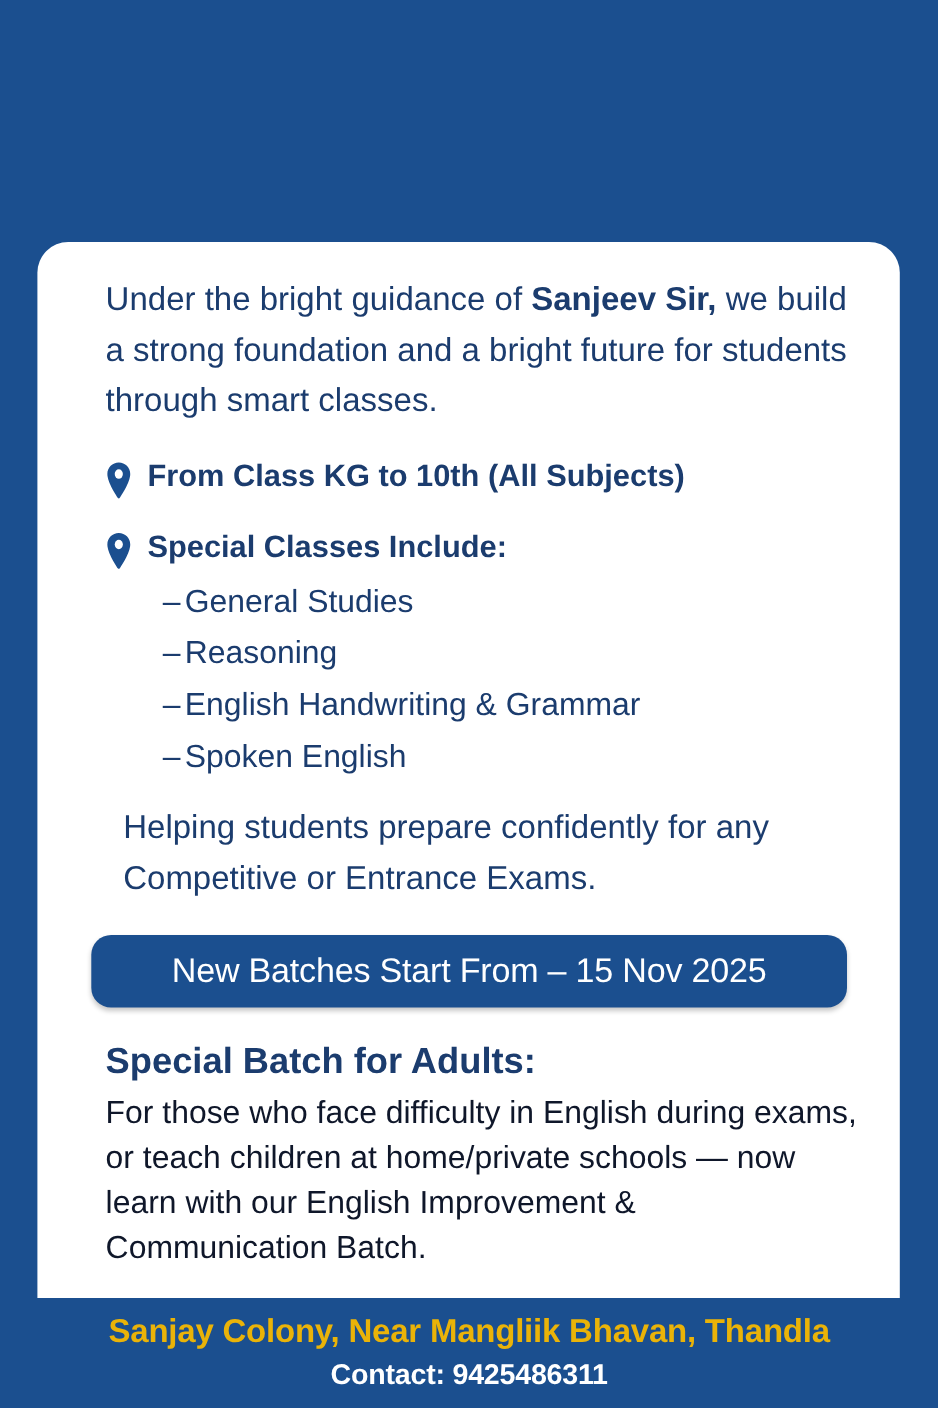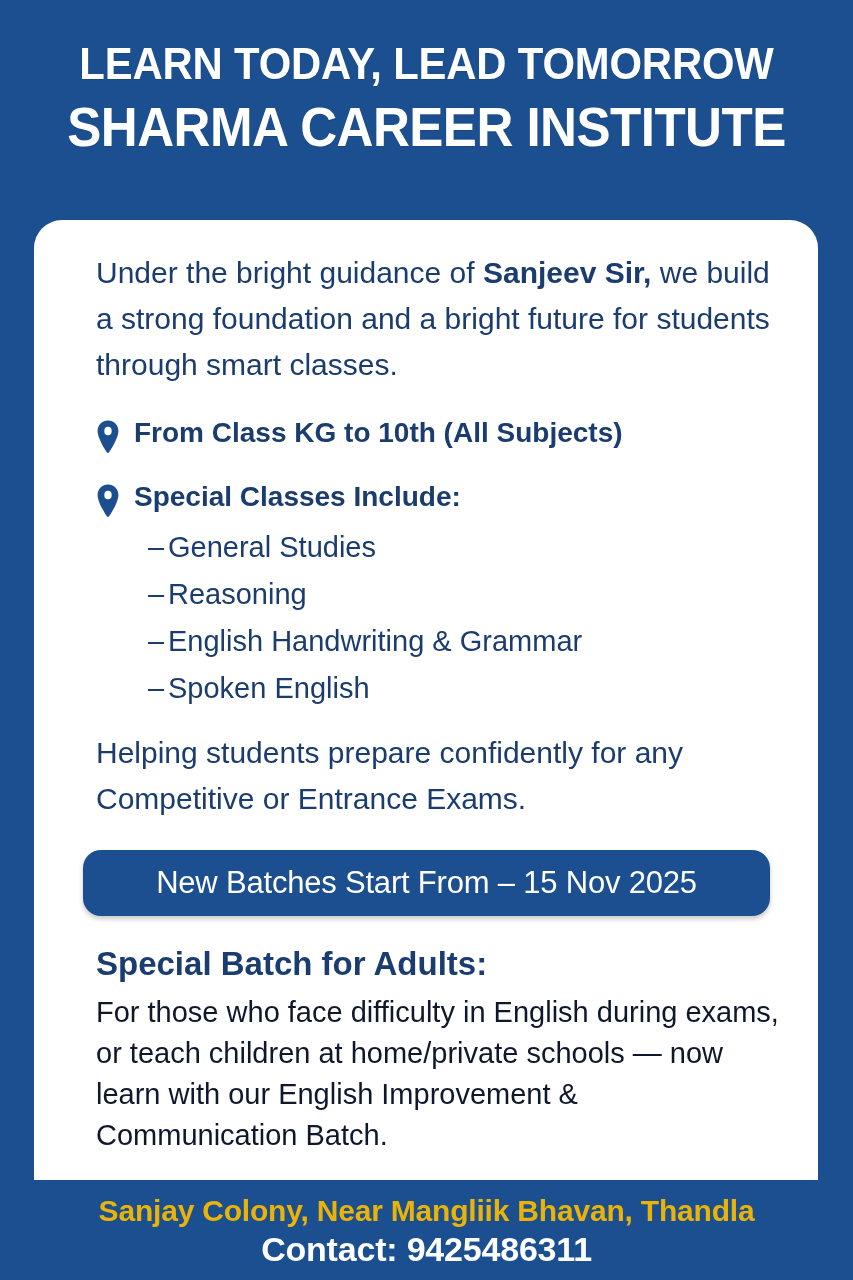--- a/index.html
+++ b/index.html
@@ -120,21 +120,21 @@
   .dash {
     display: inline-block;
     width: 20px;
   }
 
   .helping {
     color: #1b3c6e;
     font-size: 30px;
     line-height: 46px;
     font-weight: 400;
-    margin: 18px 0 0 0;
+    margin: 18px 0 0 16px;
   }
 
   
   .banner {
     position: absolute;
     left: 49px;
     top: 630px;
     width: 687px;
     height: 66px;
     background: #1b4f8f;
@@ -185,36 +185,32 @@
   .footer-address {
     color: #eab308;
     font-size: 30px;
     font-weight: 700;
     line-height: 38px;
     white-space: nowrap;
     letter-spacing: -0.2px;
   }
   .footer-contact {
     color: #ffffff;
-    font-size: 34px;
+    font-size: 26px;
     font-weight: 700;
     line-height: 38px;
     white-space: nowrap;
     letter-spacing: -0.2px;
   }
 </style>
 </head>
 <body>
 
 <div class="poster">
 
-  <div class="header">
-    <div class="headline-1">LEARN TODAY, LEAD TOMORROW</div>
-    <div class="headline-2">SHARMA CAREER INSTITUTE</div>
-  </div>
 
   <div class="card">
     <div class="card-inner">
 
       <p class="intro"><span>Under the bright guidance of </span><b>Sanjeev Sir,</b><span> we build a strong foundation and a bright future for students through smart classes.</span></p>
 
       <div class="bullet-row">
         <span class="pin-icon">
           <svg viewBox="0 0 24 34" width="24" height="34" aria-hidden="true">
             <path d="M12 0.5C6.2 0.5 1.6 5.1 1.6 10.9c0 7.6 8.5 20.2 9.5 21.7 0.45 0.66 1.35 0.66 1.8 0 1-1.5 9.5-14.1 9.5-21.7C22.4 5.1 17.8 0.5 12 0.5z" fill="#1b4f8f"></path>

